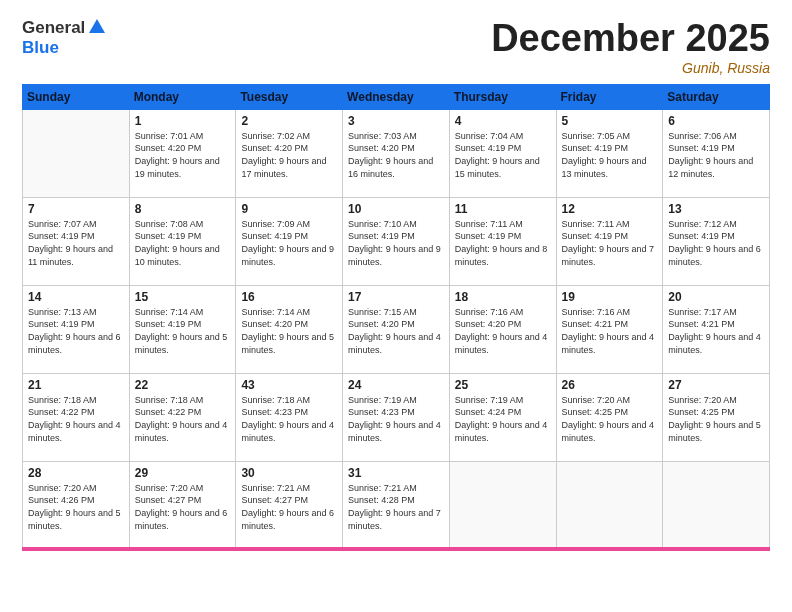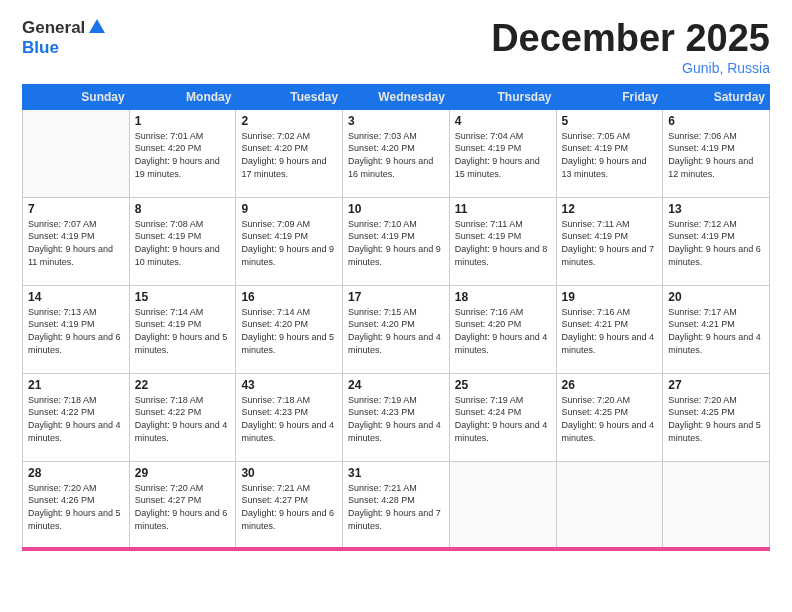--- a/index.html
+++ b/index.html
@@ -33,36 +33,37 @@
       text-align: right;
     }
     .month-title {
       font-size: 38px;
       font-weight: bold;
       color: #222;
       line-height: 1.1;
     }
     .location {
       font-size: 14px;
-      color: #3b82f6;
+      color: #a16207;
+      font-style: italic;
     }
     .calendar {
       flex: 1;
       border: 1px solid #ccc;
       border-collapse: collapse;
       width: 100%;
       table-layout: fixed;
     }
     .calendar th {
       background: #1a73e8;
-      color: #e5e5e5;
+      color: #0f172a;
       font-size: 12px;
       font-weight: bold;
       padding: 5px 4px;
-      text-align: right;
+      text-align: left;
       border: 1px solid #1a73e8;
     }
     .calendar td {
       border: 1px solid #ccc;
       vertical-align: top;
       padding: 4px 5px;
       font-size: 9.5px;
       color: #333;
       height: 88px;
     }

